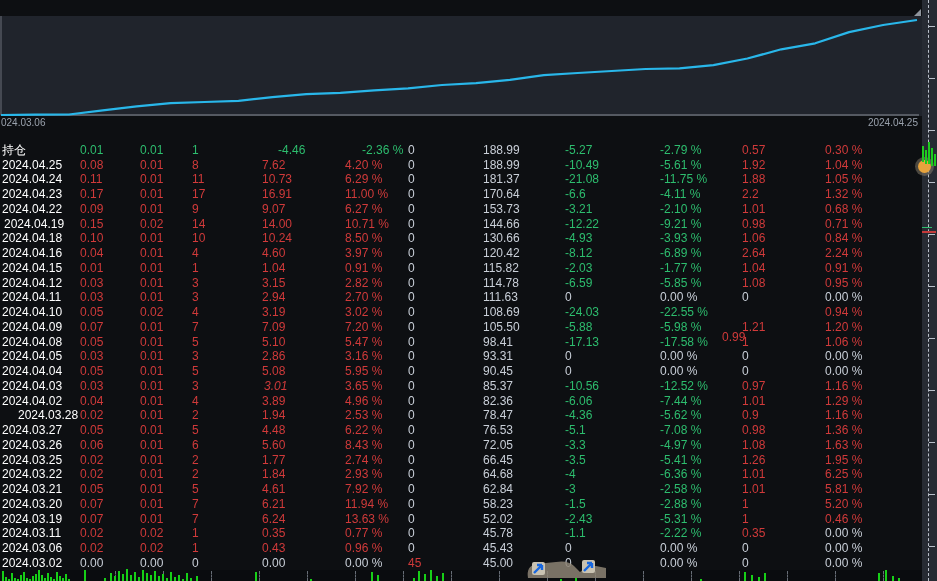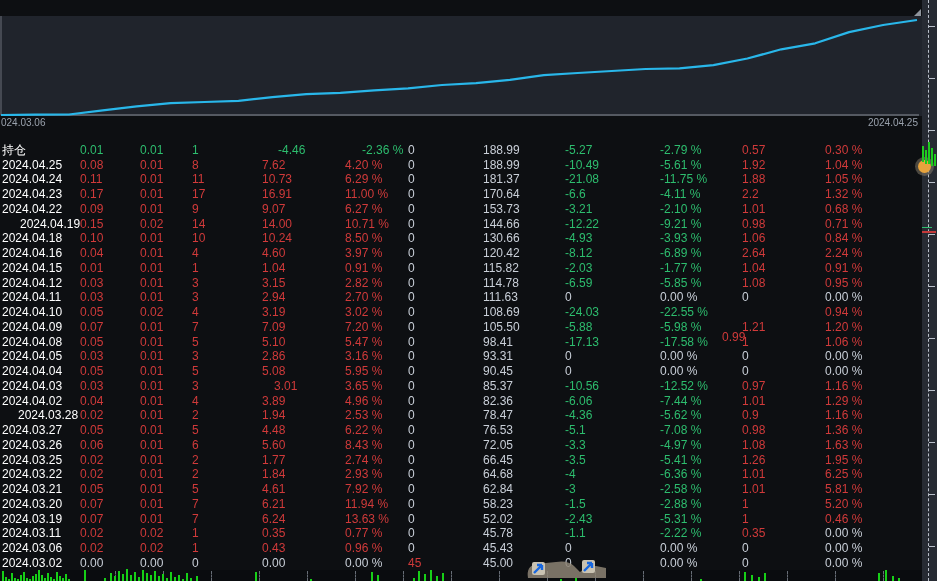--- a/index.html
+++ b/index.html
@@ -129,21 +129,21 @@
         <span class="cell r" style="left: 262px;">9.07</span>
         <span class="cell r" style="left: 345px;">6.27 %</span>
         <span class="cell w" style="left: 408px;">0</span>
         <span class="cell w" style="left: 483px;">153.73</span>
         <span class="cell g" style="left: 565px;">-3.21</span>
         <span class="cell g" style="left: 660px;">-2.10 %</span>
         <span class="cell r" style="left: 742px;">1.01</span>
         <span class="cell r" style="left: 825px;">0.68 %</span>
       </div>
       <div class="trow" style="top: 88.5px;">
-        <span class="cell d" style="left: 20px;">2024.04.19</span>
+        <span class="cell d" style="left: 4px;">2024.04.19</span>
         <span class="cell r" style="left: 80px;">0.15</span>
         <span class="cell r" style="left: 140px;">0.02</span>
         <span class="cell r" style="left: 192px;">14</span>
         <span class="cell r" style="left: 262px;">14.00</span>
         <span class="cell r" style="left: 345px;">10.71 %</span>
         <span class="cell w" style="left: 408px;">0</span>
         <span class="cell w" style="left: 483px;">144.66</span>
         <span class="cell g" style="left: 565px;">-12.22</span>
         <span class="cell g" style="left: 660px;">-9.21 %</span>
         <span class="cell r" style="left: 742px;">0.98</span>
@@ -287,21 +287,21 @@
         <span class="cell w" style="left: 565px;">0</span>
         <span class="cell w" style="left: 660px;">0.00 %</span>
         <span class="cell w" style="left: 742px;">0</span>
         <span class="cell w" style="left: 825px;">0.00 %</span>
       </div>
       <div class="trow" style="top: 250.75px;">
         <span class="cell d" style="left: 2px;">2024.04.03</span>
         <span class="cell r" style="left: 80px;">0.03</span>
         <span class="cell r" style="left: 140px;">0.01</span>
         <span class="cell r" style="left: 192px;">3</span>
-        <span class="cell r" style="left: 274px;">3.01</span>
+        <span class="cell r" style="left: 264px; font-style: italic;">3.01</span>
         <span class="cell r" style="left: 345px;">3.65 %</span>
         <span class="cell w" style="left: 408px;">0</span>
         <span class="cell w" style="left: 483px;">85.37</span>
         <span class="cell g" style="left: 565px;">-10.56</span>
         <span class="cell g" style="left: 660px;">-12.52 %</span>
         <span class="cell r" style="left: 742px;">0.97</span>
         <span class="cell r" style="left: 825px;">1.16 %</span>
       </div>
       <div class="trow" style="top: 265.5px;">
         <span class="cell d" style="left: 2px;">2024.04.02</span>

